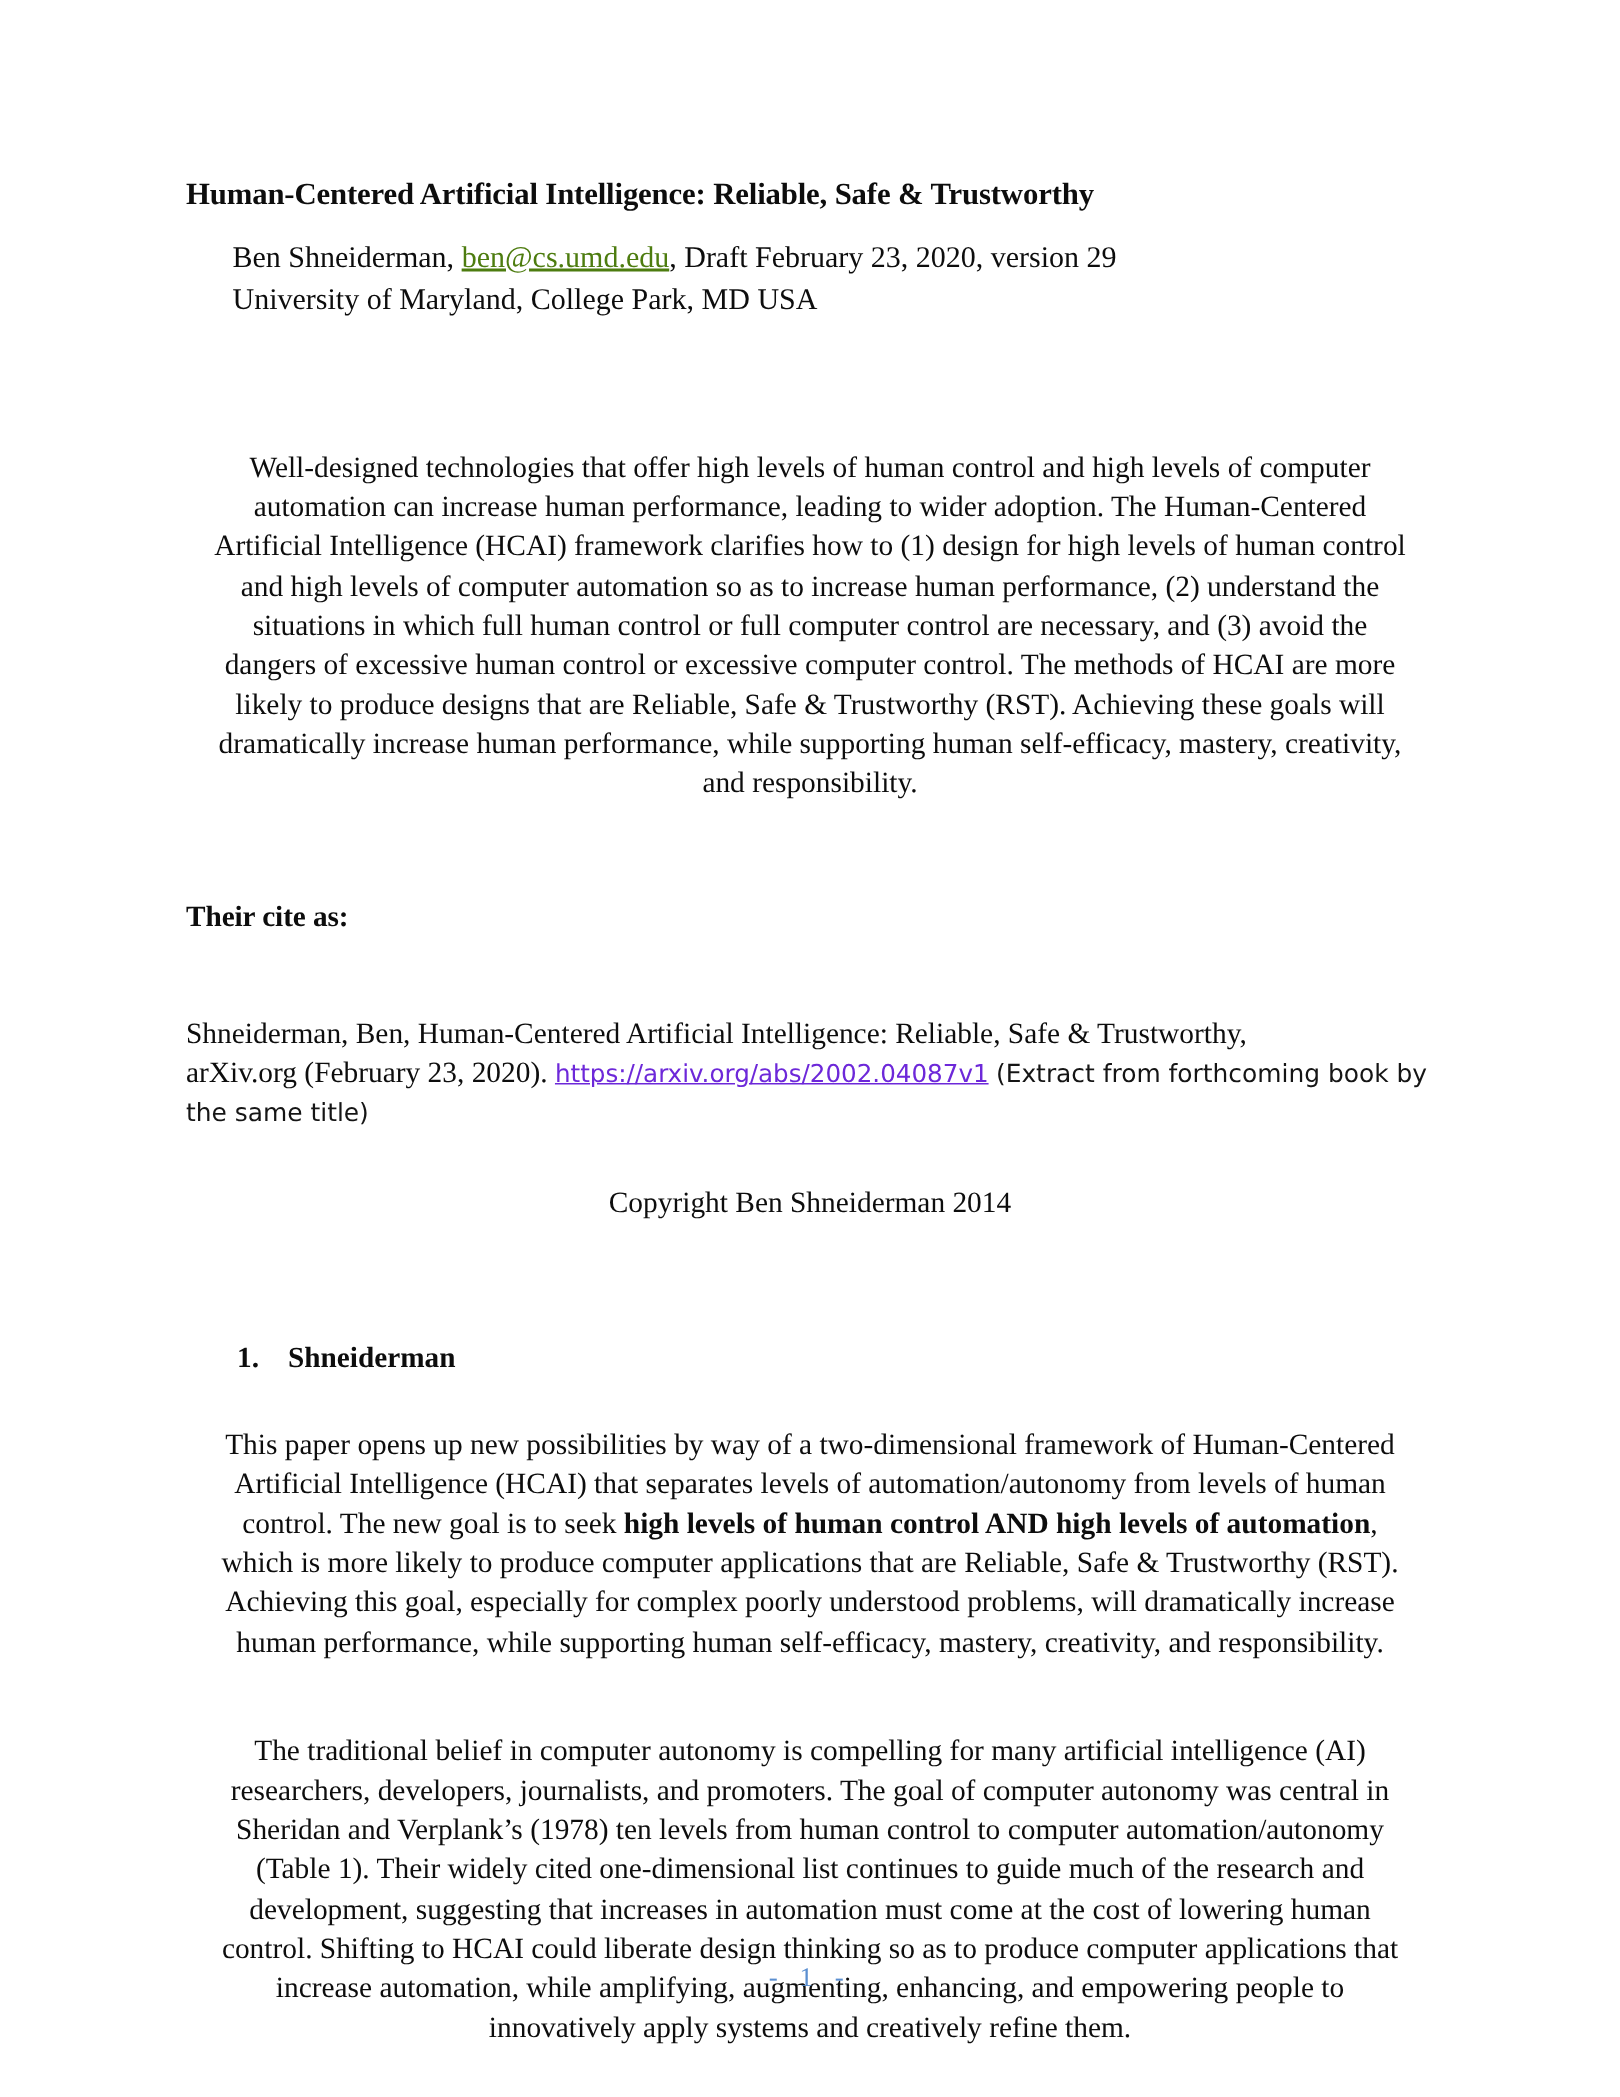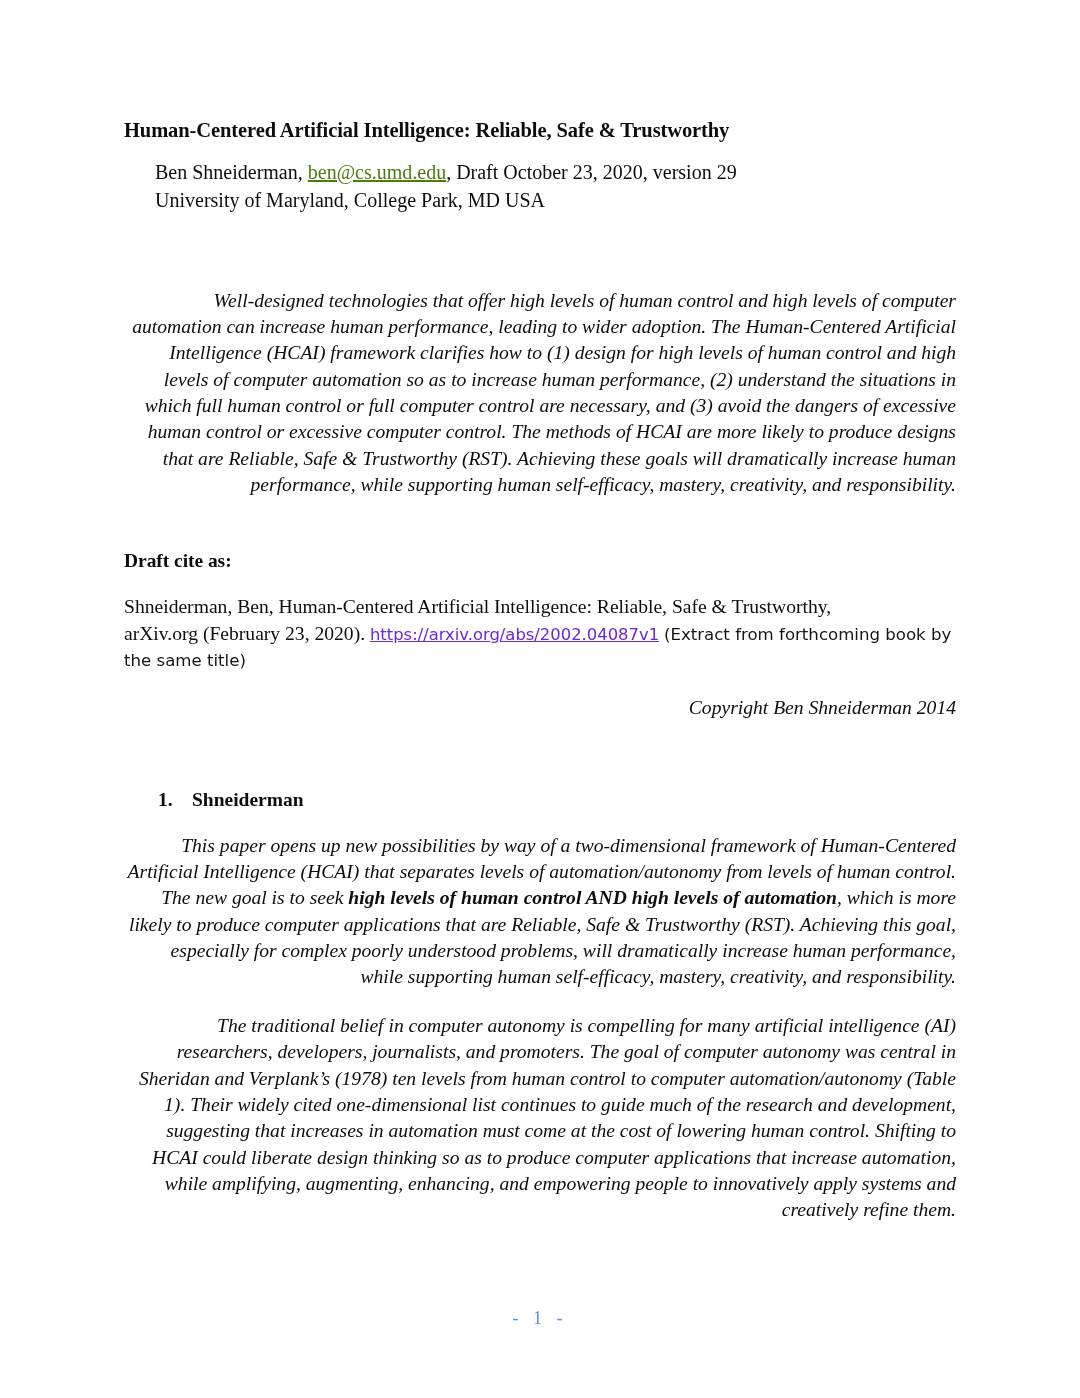--- a/index.html
+++ b/index.html
@@ -61,23 +61,22 @@
     font-size: 19.5px;
     font-weight: bold;
     display: flex;
   }
   .numbered-head .num { width: 34px; flex: 0 0 34px; }
 
   
   p.body {
     font-size: 19.6px;
     line-height: 1.345;
-    margin: 0;
-    text-align: right;
-    font-style: italic;
+    margin: 12px;
+    text-align: center;
   }
 
   p.body b { font-weight: bold; }
 
   .spacer-xl { height: 52px; }
   .spacer-md { height: 22px; }
   .spacer-sm { height: 15px; }
 
   
   a.email-link {
@@ -92,20 +91,21 @@
   }
   .sans-note {
     font-family: "DejaVu Sans", "Liberation Sans", sans-serif;
     font-size: 16.6px;
     color: #151515;
   }
 
   .cite-block {
     font-size: 19.6px;
     line-height: 1.345;
+    margin-top: 32px;
   }
 
   
   .footer {
     position: absolute;
     left: 0;
     top: 1308px;
     width: 1080px;
     text-align: center;
     color: #5b8fd0;
@@ -118,34 +118,34 @@
 </head>
 <body>
 
 <div class="page">
 
   <div class="content">
 
     <h1 class="doc-title">Human-Centered Artificial Intelligence: Reliable, Safe &amp; Trustworthy</h1>
 
     <div class="byline">
-      <span class="line"><span>Ben Shneiderman,</span> <a class="email-link" href="#">ben@cs.umd.edu</a><span>, Draft October 23, 2020, version 29</span></span>
+      <span class="line"><span>Ben Shneiderman,</span> <a class="email-link" href="#">ben@cs.umd.edu</a><span>, Draft February 23, 2020, version 29</span></span>
       <span class="line">University of Maryland, College Park, MD USA</span>
     </div>
 
     <div class="spacer-xl"></div>
 
 
     <div class="spacer-md"></div>
 
     <p class="body">Well-designed technologies that offer high levels of human control and high levels of computer automation can increase human performance, leading to wider adoption. The Human-Centered Artificial Intelligence (HCAI) framework clarifies how to (1) design for high levels of human control and high levels of computer automation so as to increase human performance, (2) understand the situations in which full human control or full computer control are necessary, and (3) avoid the dangers of excessive human control or excessive computer control. The methods of HCAI are more likely to produce designs that are Reliable, Safe &amp; Trustworthy (RST). Achieving these goals will dramatically increase human performance, while supporting human self-efficacy, mastery, creativity, and responsibility.</p>
 
     <div class="spacer-xl"></div>
 
-    <h2 class="section-head">Draft cite as:</h2>
+    <h2 class="section-head">Their cite as:</h2>
 
     <div class="spacer-md"></div>
 
     <div class="cite-block">
       <span>Shneiderman, Ben, Human-Centered Artificial Intelligence: Reliable, Safe &amp; Trustworthy,</span><br>
       <span>arXiv.org (February 23, 2020). </span><a class="url-link" href="#">https://arxiv.org/abs/2002.04087v1</a> <span class="sans-note">(Extract from forthcoming book by the same title)</span>
     </div>
 
     <div class="spacer-md"></div>
 

